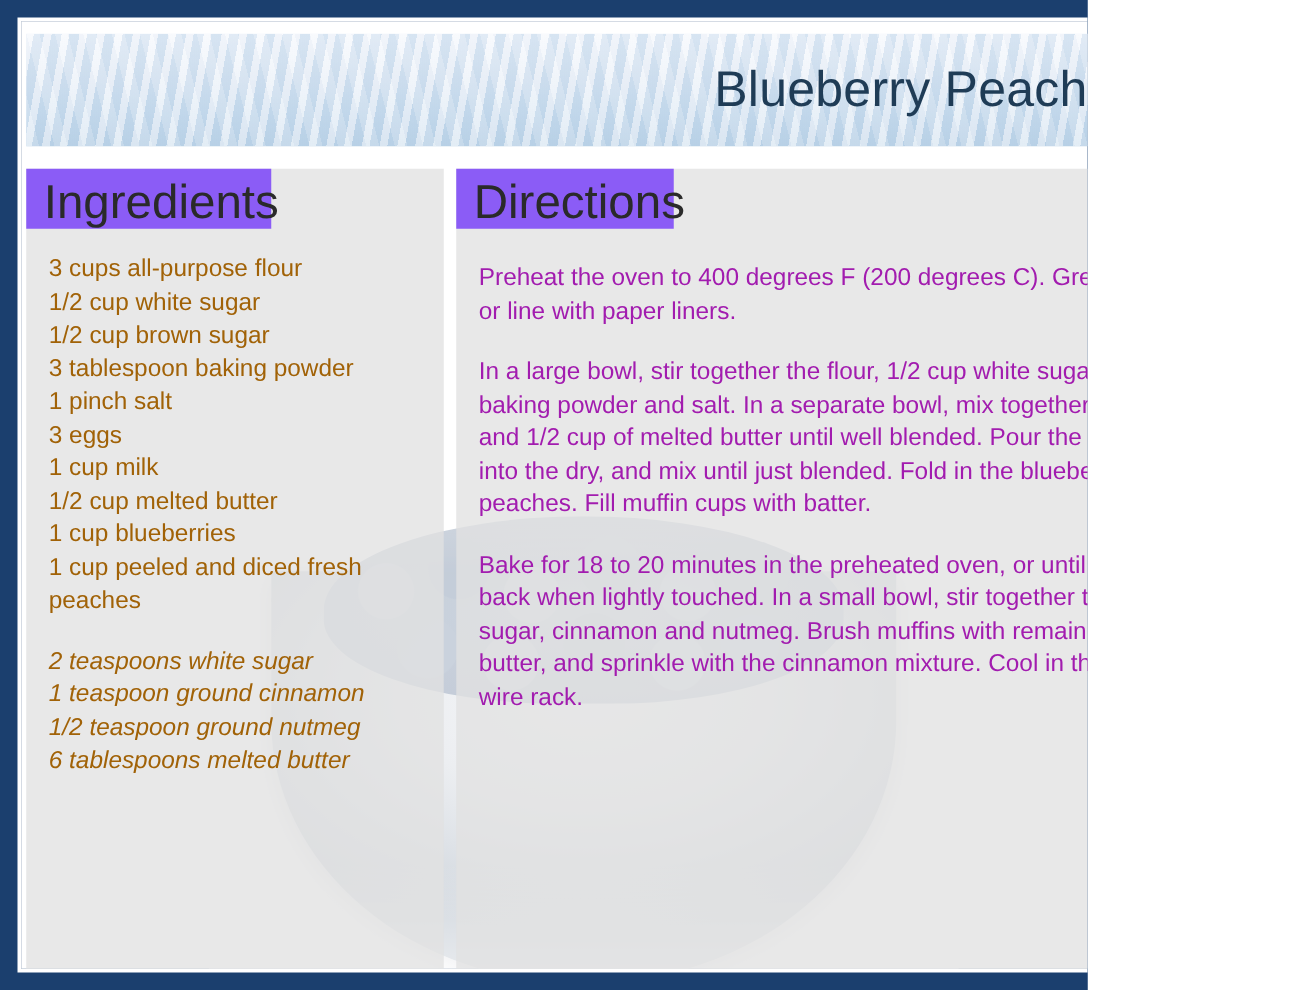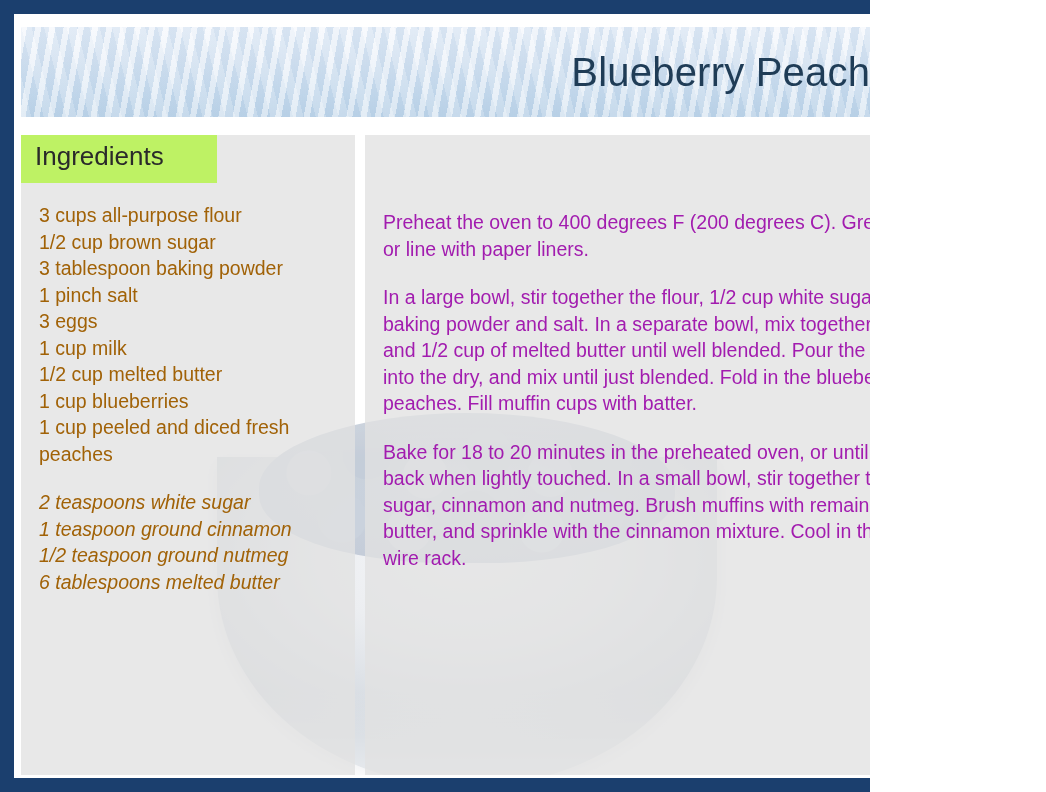--- a/index.html
+++ b/index.html
@@ -140,23 +140,23 @@
     height: 646px;
   }
   .panel-dir {
     left: 348px;
     top: 118px;
     width: 660px;
     height: 646px;
   }
   .tab {
     position: absolute;
-    background: #bef264;
+    background: #8b5cf6;
     color: #2a2a2a;
-    font-size: 26px;
+    font-size: 38px;
     padding: 6px 2px 8px 14px;
     box-sizing: border-box;
     white-space: nowrap;
   }
   .tab-ing {
     left: 4px;
     top: 118px;
     width: 196px;
     height: 48px;
   }
@@ -224,38 +224,40 @@
     <div class="title-banner">
       <div class="texture"></div>
       <div class="title-text">Blueberry Peach Muffins</div>
     </div>
 
     <div class="panel panel-ing"></div>
     <div class="tab tab-ing">Ingredients</div>
     <div class="ing-list">
       <div class="group">
         <div class="ing-line">3 cups all-purpose flour</div>
+        <div class="ing-line">1/2 cup white sugar</div>
         <div class="ing-line">1/2 cup brown sugar</div>
         <div class="ing-line">3 tablespoon baking powder</div>
         <div class="ing-line">1 pinch salt</div>
         <div class="ing-line">3 eggs</div>
         <div class="ing-line">1 cup milk</div>
         <div class="ing-line">1/2 cup melted butter</div>
         <div class="ing-line">1 cup blueberries</div>
         <div class="ing-line">1 cup peeled and diced fresh peaches</div>
       </div>
       <div class="group">
         <div class="ing-line">2 teaspoons white sugar</div>
         <div class="ing-line">1 teaspoon ground cinnamon</div>
         <div class="ing-line">1/2 teaspoon ground nutmeg</div>
         <div class="ing-line">6 tablespoons melted butter</div>
       </div>
     </div>
 
     <div class="panel panel-dir"></div>
+    <div class="tab tab-dir">Directions</div>
     <div class="dir-body">
       <p>Preheat the oven to 400 degrees F (200 degrees C). Grease muffin tins, or line with paper liners.</p>
       <p>In a large bowl, stir together the flour, 1/2 cup white sugar, brown sugar, baking powder and salt. In a separate bowl, mix together the eggs, milk and 1/2 cup of melted butter until well blended. Pour the wet ingredients into the dry, and mix until just blended. Fold in the blueberries and peaches. Fill muffin cups with batter.</p>
       <p>Bake for 18 to 20 minutes in the preheated oven, or until the tops spring back when lightly touched. In a small bowl, stir together the remaining sugar, cinnamon and nutmeg. Brush muffins with remaining melted butter, and sprinkle with the cinnamon mixture. Cool in the pan over a wire rack.</p>
     </div>
 
     <div class="chef-logo">
       <svg viewBox="0 0 120 120" width="120" height="120" aria-hidden="true">
         <circle cx="60" cy="60" r="54" fill="none" stroke="#7a6a52" stroke-width="3"></circle>
         <g fill="#ffffff" stroke="#7a6a52" stroke-width="2.2">

